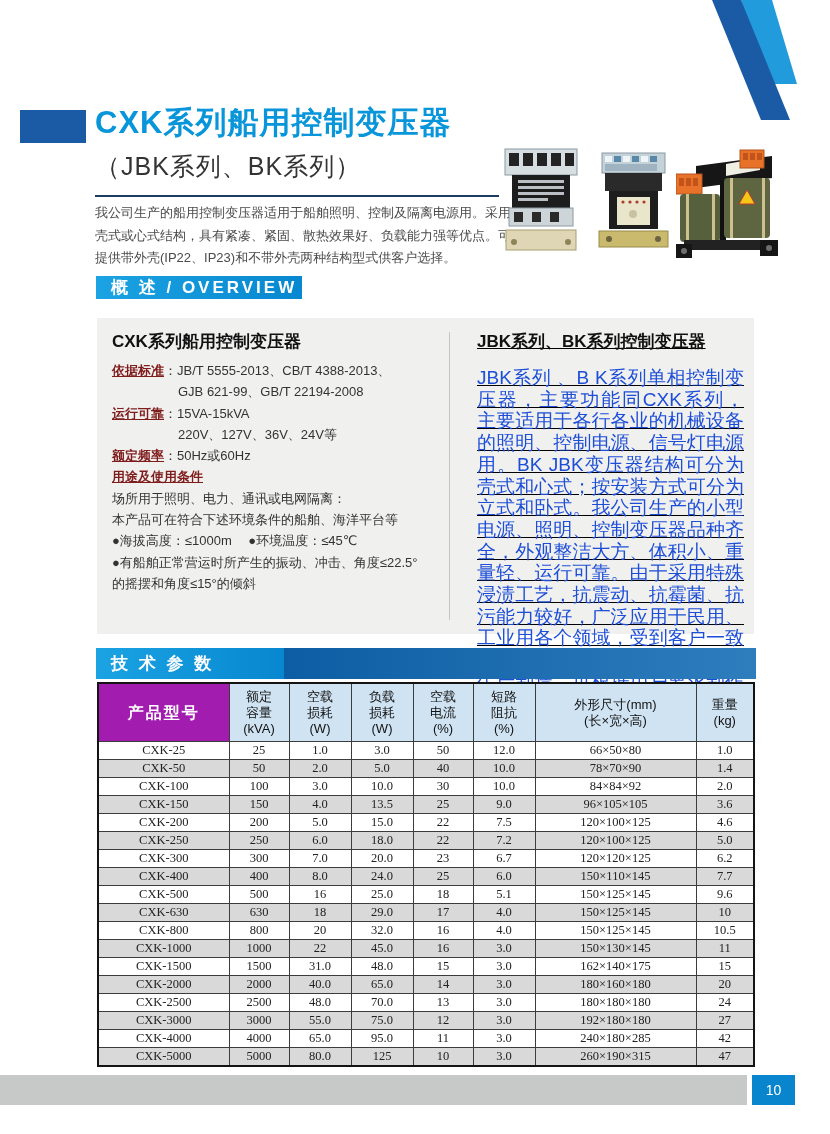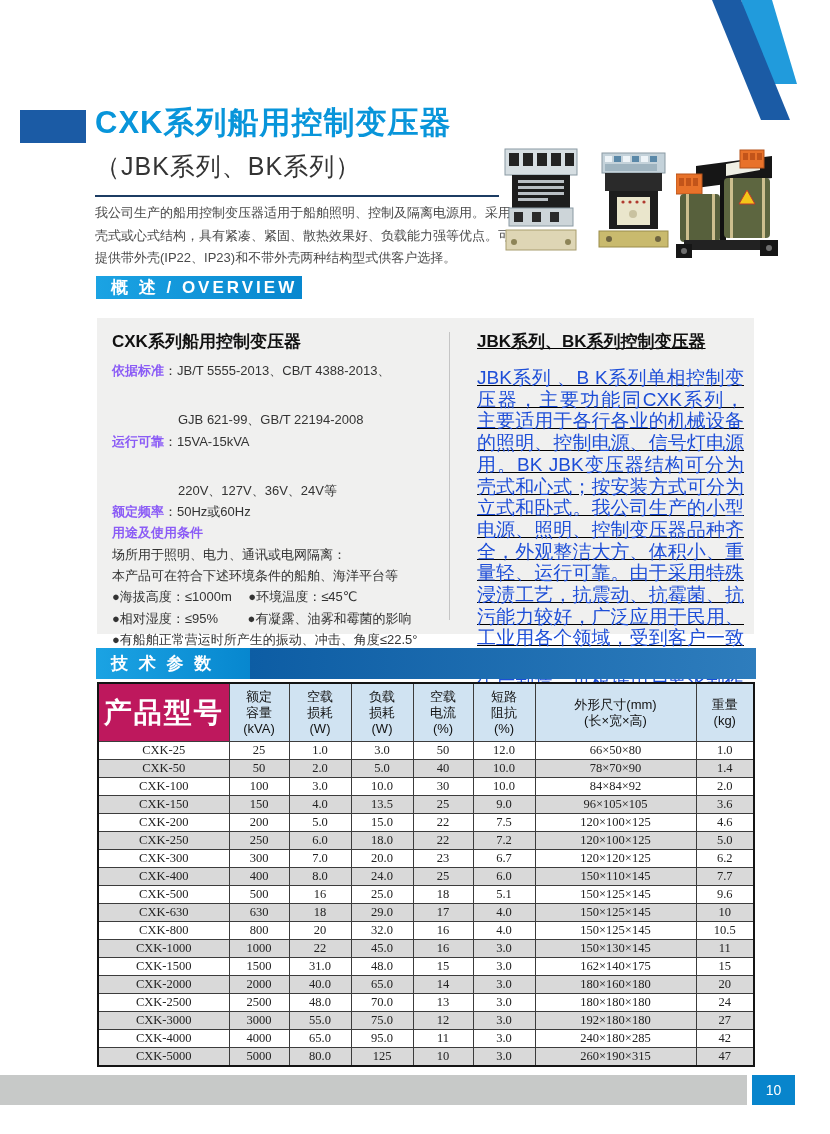--- a/index.html
+++ b/index.html
@@ -18,40 +18,40 @@
   
   .photo{position:absolute;}
   
   .section-bar{position:absolute;left:96px;width:660px;height:31px;display:flex;}
   .overview-bar{top:268px;align-items:flex-end;}
   .tech-bar{top:648px;}
   .bar-bright{background:linear-gradient(90deg,#1ba3e3,#0787cf);color:#fff;font-size:17px;
               font-weight:bold;letter-spacing:3px;display:flex;align-items:center;padding-left:15px;
               box-sizing:border-box;}
   .overview-bar .bar-bright{width:206px;}
-  .tech-bar .bar-bright{width:154px;}
+  .tech-bar .bar-bright{width:188px;}
   .bar-dark{flex:1;background:linear-gradient(90deg,#0d5da4,#2e7dbd);}
   
   .panel{position:absolute;left:97px;top:318px;width:657px;height:316px;background:#f0f0ef;}
   .col-left{position:absolute;left:15px;top:12px;width:336px;}
   .col-divider{position:absolute;left:352px;top:14px;width:1px;height:288px;background:#c5c5c5;}
   .col-right{position:absolute;left:380px;top:12px;width:267px;text-decoration:underline;}
   .col-title{font-size:17px;font-weight:bold;color:#111;margin:0 0 7px 0;}
   .spec-line{font-size:13px;line-height:21.3px;color:#333;}
-  .spec-line.indent{padding-left:66px;margin-top:28px;}
-  .spec-label{font-weight:bold;color:#8b5cf6;}
+  .spec-line.indent{padding-left:66px;}
+  .spec-label{font-weight:bold;color:#7f1d1d;text-decoration:underline;}
   .col-right p{font-size:19px;line-height:21.7px;color:#1d4ed8;margin:14px 0 0 0;text-align:justify;}
   
   .spec-table{position:absolute;left:97px;top:682px;width:656px;border-collapse:collapse;
               table-layout:fixed;border:2px solid #141414;
               font-family:"Liberation Serif","DejaVu Serif",serif;}
   .spec-table th,.spec-table td{border:1px solid #3c3c3c;text-align:center;padding:0;overflow:hidden;}
   .spec-table thead th{background:#d0e3f2;font-family:"Liberation Sans","DejaVu Sans",sans-serif;
               font-size:13px;line-height:16px;font-weight:normal;height:57px;color:#111;}
-  .spec-table th.col-model{background:#be185d;color:#fff;font-size:28px;font-weight:bold;letter-spacing:2px;text-align:center;}
+  .spec-table th.col-model{background:#a21caf;color:#fff;font-size:16px;font-weight:bold;letter-spacing:2px;text-align:center;}
   .spec-table tbody td{font-size:12.5px;height:17px;line-height:17px;color:#222;background:#fff;}
   .spec-table tbody tr.alt td{background:#d9d9d9;}
   
   .footer-bar{position:absolute;left:0;top:1075px;width:747px;height:30px;background:#c7c9c8;}
   .page-num{position:absolute;left:752px;top:1075px;width:43px;height:30px;background:#0885cc;color:#fff;
             display:flex;align-items:center;justify-content:center;font-size:14px;}
 </style>
 </head>
 <body>
 
@@ -150,21 +150,20 @@
       <div>
           <div class="spec-line"><span class="spec-label">依据标准</span>：JB/T 5555-2013、CB/T 4388-2013、</div>
           <div class="spec-line indent">GJB 621-99、GB/T 22194-2008</div>
           <div class="spec-line"><span class="spec-label">运行可靠</span>：15VA-15kVA</div>
           <div class="spec-line indent">220V、127V、36V、24V等</div>
           <div class="spec-line"><span class="spec-label">额定频率</span>：50Hz或60Hz</div>
           <div class="spec-line"><span class="spec-label">用途及使用条件</span></div>
           <div class="spec-line">场所用于照明、电力、通讯或电网隔离：</div>
           <div class="spec-line">本产品可在符合下述环境条件的船舶、海洋平台等</div>
           <div class="spec-line">●海拔高度：≤1000m　 ●环境温度：≤45℃</div>
-          <div class="spec-line">●相对湿度：≤95%　　 ●有凝露、油雾和霉菌的影响</div>
           <div class="spec-line">●有船舶正常营运时所产生的振动、冲击、角度≤22.5°</div>
           <div class="spec-line">的摇摆和角度≤15°的倾斜</div>
         </div>
     </div>
     <div class="col-divider"></div>
     <div class="col-right">
       <div class="col-title">JBK系列、BK系列控制变压器</div>
       <p>JBK系列 、B K系列单相控制变压器，主要功能同CXK系列，主要适用于各行各业的机械设备的照明、控制电源、信号灯电源用。BK JBK变压器结构可分为壳式和心式；按安装方式可分为立式和卧式。我公司生产的小型电源、照明、控制变压器品种齐全，外观整洁大方、体积小、重量轻、运行可靠。由于采用特殊浸渍工艺，抗震动、抗霉菌、抗污能力较好，广泛应用于民用、工业用各个领域，受到客户一致好评。依据标准JB/T5555-2013生产制造，可根据用户要求制作箱体，并安装电压电流表、电源指示灯、塑壳断路器等。</p>
     </div>
   </div>

